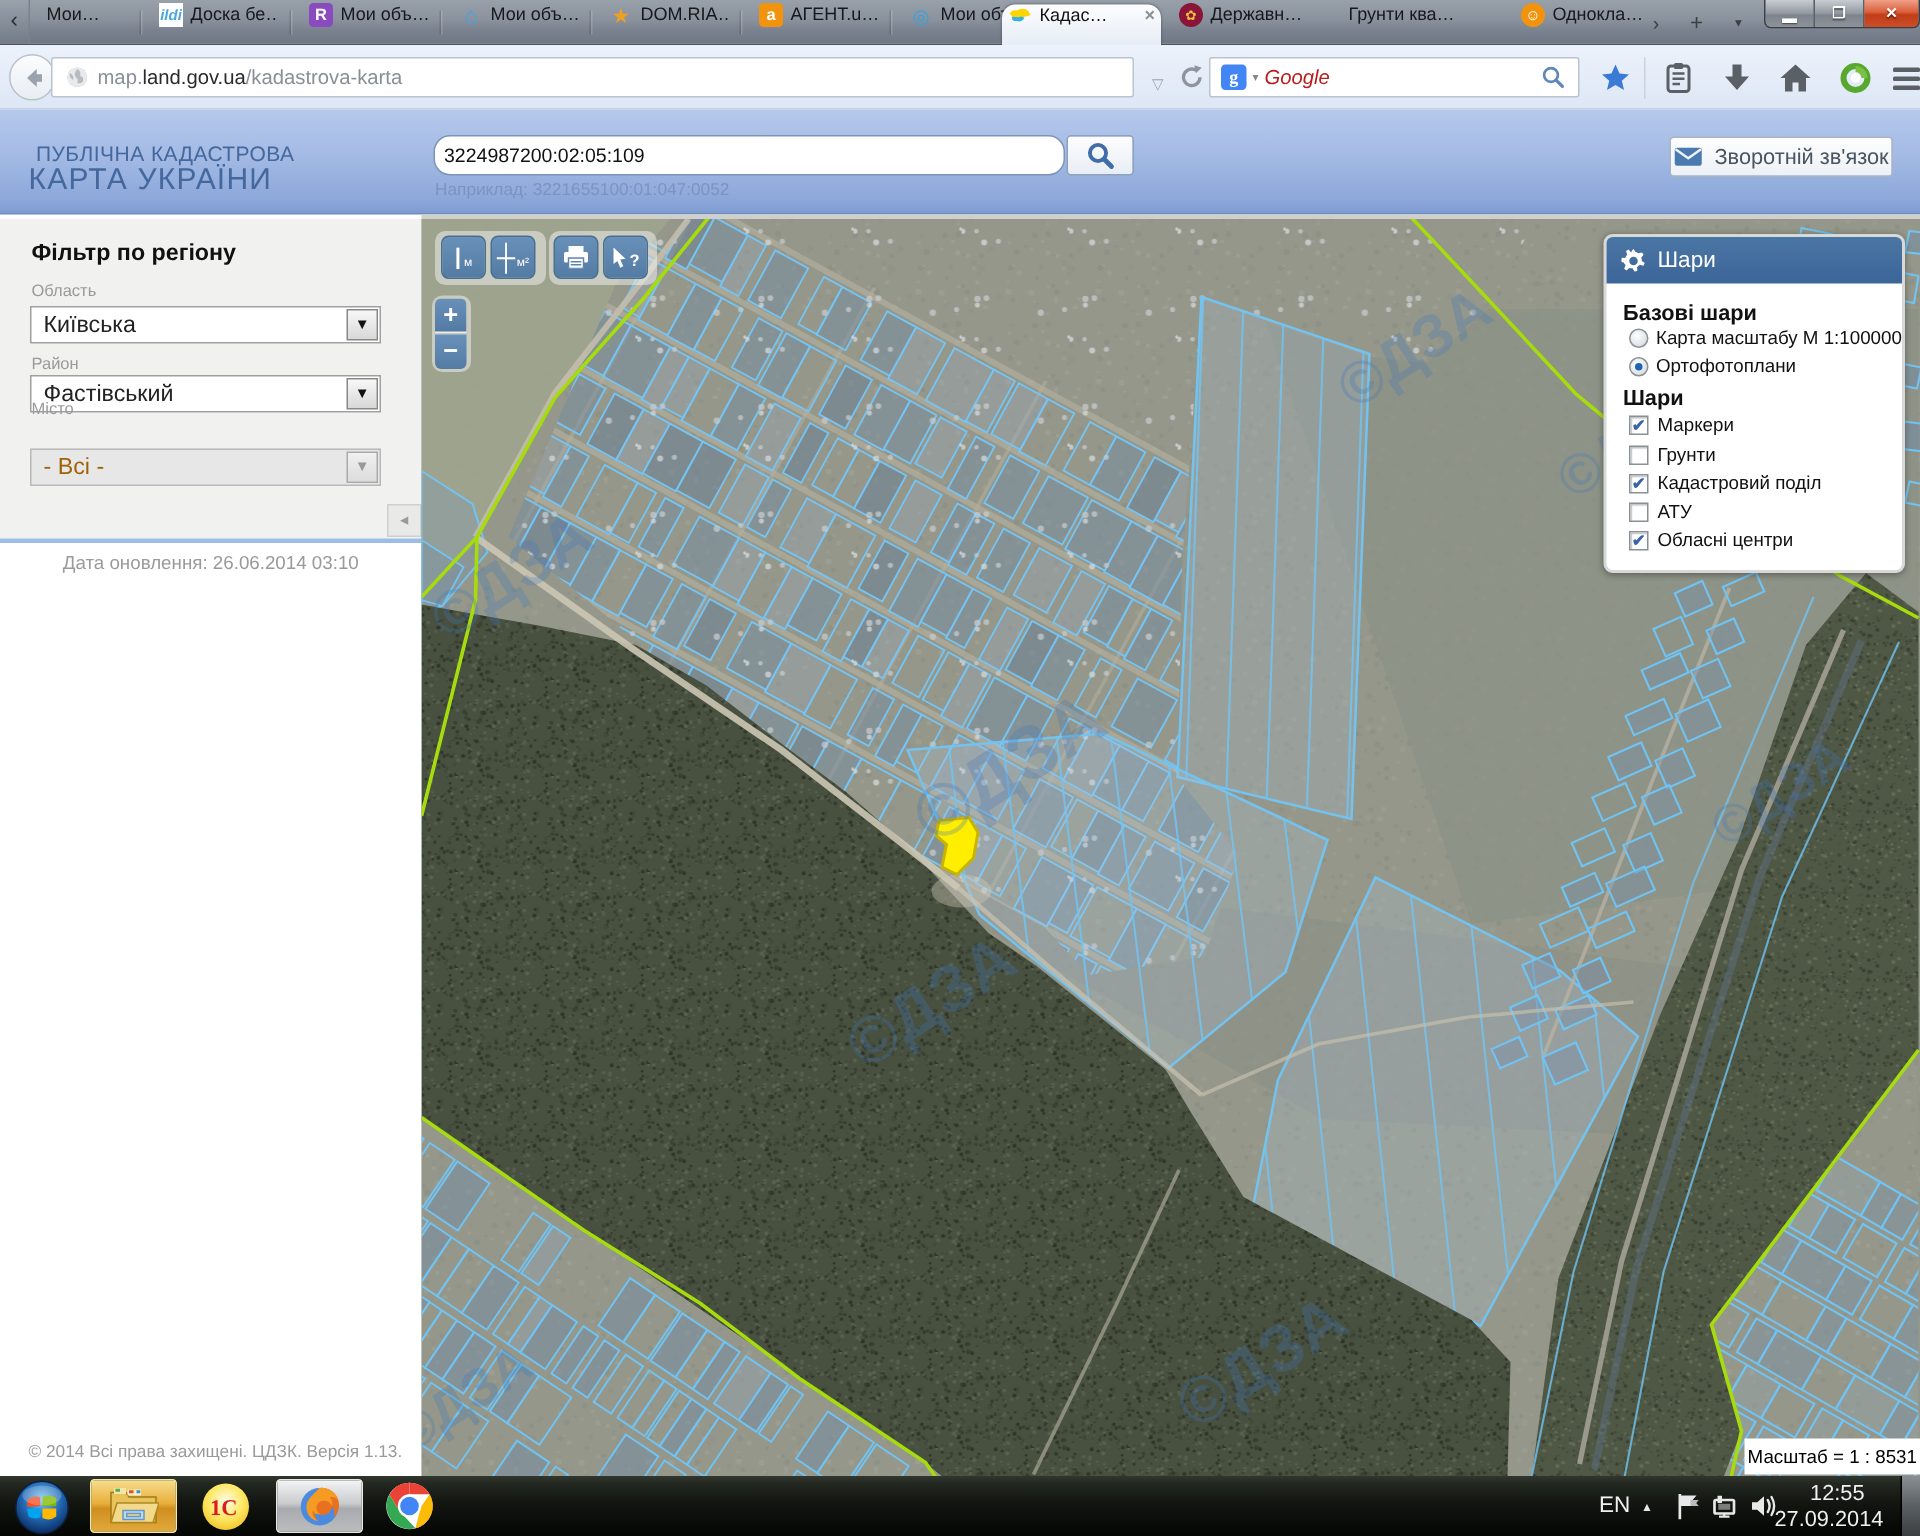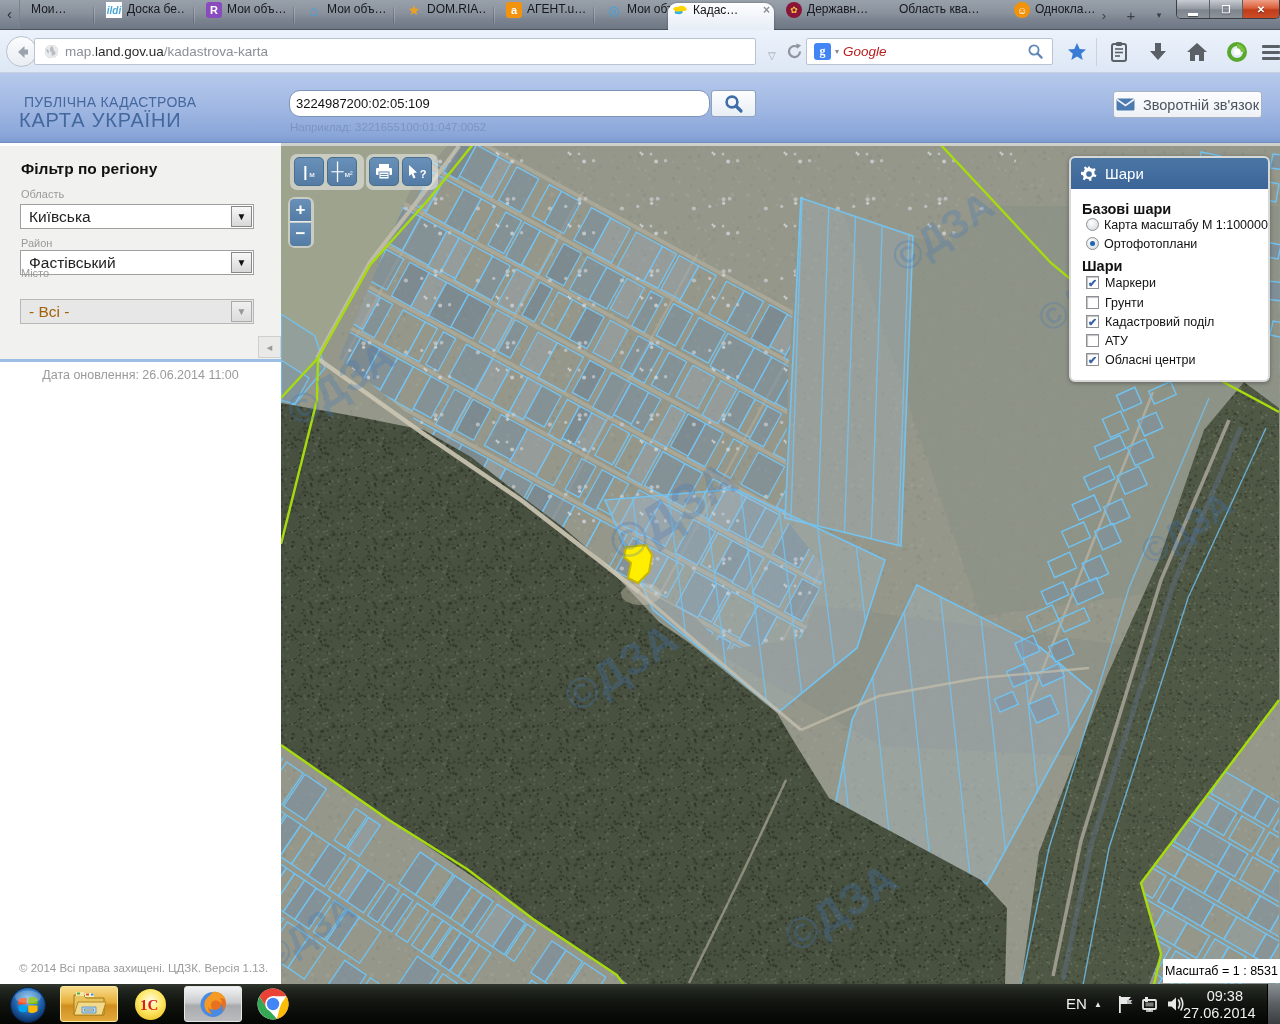--- a/index.html
+++ b/index.html
@@ -66,21 +66,21 @@
 .mctl{position:absolute;background:rgba(255,255,255,0.45);border-radius:7px}
 .mbtn{position:absolute;top:3px;width:30px;height:29px;background:linear-gradient(180deg,#6990b9,#547ba3);
   border:1px solid #47708f;border-radius:5px;display:flex;align-items:center;justify-content:center;color:#fff}
 .zbtn{position:absolute;left:2px;width:21px;height:23px;background:linear-gradient(180deg,#6990b9,#547ba3);
   color:#fff;font-size:17px;font-weight:bold;text-align:center;line-height:21px}
 #layers{position:absolute;left:788px;top:10px;width:201px;height:226px;background:#fff;
   border:2px solid #d8d8d8;border-radius:6px;box-shadow:0 1px 4px rgba(0,0,0,0.35)}
 #lhead{position:absolute;left:0;top:0;width:197px;height:31px;background:linear-gradient(180deg,#4a76a4,#3c6598);
   border-radius:4px 4px 0 0;color:#fff;font-size:15px;display:flex;align-items:center;padding-left:10px}
 .lbold{position:absolute;left:11px;font-size:14.5px;font-weight:bold;color:#111}
-.lrow{position:absolute;left:15px;font-size:12.5px;color:#111;display:flex;align-items:flex-start;white-space:nowrap}
+.lrow{position:absolute;left:15px;font-size:12.5px;color:#111;display:flex;align-items:center;white-space:nowrap}
 .radio{width:13px;height:13px;border-radius:50%;background:radial-gradient(circle at 40% 35%,#fff,#d0d4d8);border:1px solid #8a9096;margin-right:5px;flex:none;position:relative}
 .rsel::after{content:"";position:absolute;left:3px;top:3px;width:5px;height:5px;border-radius:50%;background:#1e64b4}
 .cb{width:13px;height:13px;background:#fff;border:1px solid #8a9096;box-shadow:inset 1px 1px 1px rgba(0,0,0,0.25);
   margin-right:6px;flex:none;font-size:11px;line-height:12px;color:#3a62a8;text-align:center;font-weight:bold}
 #scalebox{position:absolute;left:882px;top:813px;width:117px;height:24px;background:#fff;color:#000;
   font-size:12.5px;display:flex;align-items:center;justify-content:center;white-space:nowrap}
 #taskbar{position:absolute;left:0;top:984px;width:1280px;height:40px;
   background:linear-gradient(180deg,#31372f 0%,#232821 12%,#121510 45%,#090b08 80%,#050604 100%)}
 #orb{position:absolute;left:8px;top:1px}
 .tkbtn{position:absolute;top:2px;width:58px;height:36px;border-radius:3px;display:flex;align-items:center;justify-content:center}
@@ -134,21 +134,21 @@
           <path d="M3 8 Q6 9 9 8 L11 9 Q9 12 6 11 L4 11 Q2 10 3 8Z" fill="#37b0e8"></path>
         </svg>
         <span class="tl" style="color:#111">Кадас…</span>
         <span class="tx">×</span>
       </div>
       <div class="tab" style="left:782px;width:92px">
         <span class="ti" style="background:#8a1538;color:#f0c040;border-radius:8px;font-size:9px">✿</span>
         <span class="tl">Державн…</span>
       </div>
       <div class="tab" style="left:890px;width:104px">
-        <span class="tl">Область ква…</span>
+        <span class="tl">Грунти ква…</span>
       </div>
       <div class="tab" style="left:1010px;width:96px">
         <span class="ti" style="background:#f2930d;color:#fff;border-radius:8px;font-size:10px">☺</span>
         <span class="tl">Однокла…</span>
       </div>
       <div class="tbtn" style="left:1093px">›</div>
       <div class="tbtn" style="left:1120px;font-size:15px">+</div>
       <div class="tbtn" style="left:1148px;font-size:9px">▾</div>
       <div id="winbtns">
       <div class="wb wbmin">
@@ -256,21 +256,21 @@
         <div class="flabel" style="top:121px">Місто</div>
         <div class="fselect fdis" style="top:153px">
           <span class="fval" style="color:#a16207">- Всі -</span>
           <span class="farrow fgray">
             <i style="color:#999">▼</i>
           </span>
         </div>
         <div id="collbtn">◂</div>
       </div>
       <div id="sdivider"></div>
-      <div id="sdate">Дата оновлення: 26.06.2014 11:00</div>
+      <div id="sdate">Дата оновлення: 26.06.2014 03:10</div>
       <div id="sfoot">© 2014 Всі права захищені. ЦДЗК. Версія 1.13.</div>
     </div>
 <div id="mapwrap">
       <svg width="999" height="838" viewBox="0 0 999 838" style="position:absolute;left:0;top:0;display:block">
         <defs>
 <pattern id="ptree" width="64" height="64" patternUnits="userSpaceOnUse">
   <rect width="64" height="64" fill="#48503f"></rect>
   <circle cx="39.9" cy="47.5" r="1.3" fill="#2f3629"></circle>
             <circle cx="41.7" cy="33.9" r="1.4" fill="#424a39"></circle>
             <circle cx="41.5" cy="57.7" r="0.7" fill="#343b2e"></circle>
@@ -1744,16 +1744,16 @@
         <rect x="4" y="0" width="3" height="5" fill="#e8e8e8"></rect>
         <rect x="2" y="3" width="13" height="9" rx="1" fill="none" stroke="#e8e8e8" stroke-width="1.8"></rect>
         <rect x="4.5" y="5.5" width="8" height="4" fill="#e8e8e8" opacity="0.5"></rect>
         <line x1="8.5" y1="12" x2="8.5" y2="14" stroke="#e8e8e8" stroke-width="1.5"></line>
         <line x1="5" y1="14" x2="12" y2="14" stroke="#e8e8e8" stroke-width="1.5"></line>
       </svg>
       <svg style="position:absolute;left:1168px;top:12px" width="18" height="16" viewBox="0 0 18 16">
         <path d="M0 5.5 L3.5 5.5 L8 1.5 L8 14.5 L3.5 10.5 L0 10.5 Z" fill="#e8e8e8"></path>
         <path d="M10.5 4 Q13 8 10.5 12 M13 2 Q16.5 8 13 14" stroke="#e8e8e8" stroke-width="1.6" fill="none" stroke-linecap="round"></path>
       </svg>
-      <div id="trclock">09:38</div>
-      <div id="trdate">27.06.2014</div>
+      <div id="trclock">12:55</div>
+      <div id="trdate">27.09.2014</div>
       <div id="showdesk"></div>
     </div>
 </div>
 </body></html>

